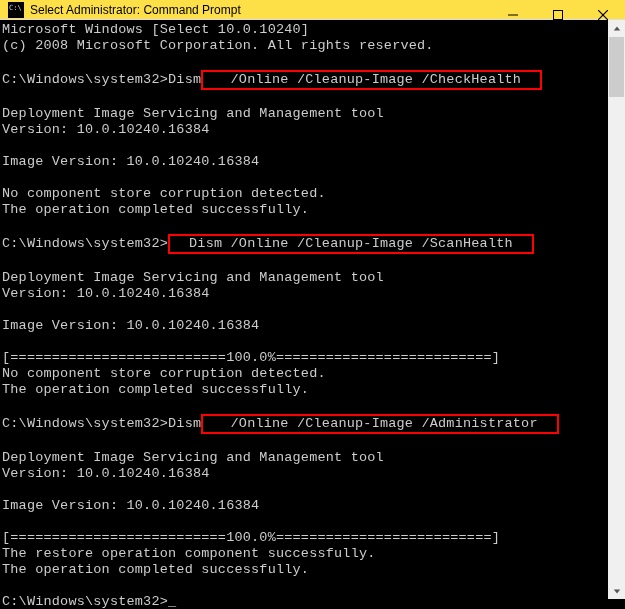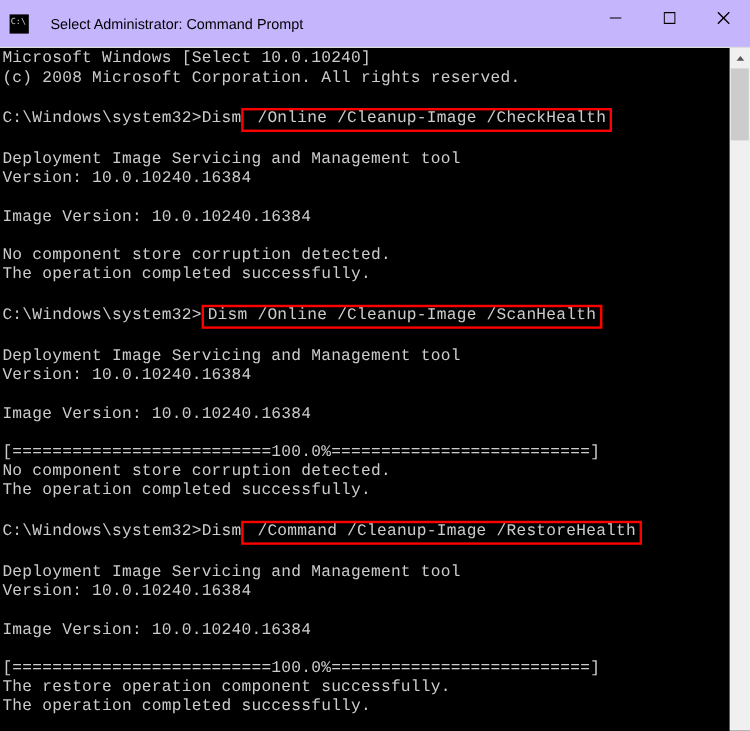--- a/index.html
+++ b/index.html
@@ -4,26 +4,25 @@
   <style>
     * { margin: 0; padding: 0; box-sizing: border-box; }
     body {
       width: 625px;
       height: 609px;
       background: #000;
       font-family: Consolas, "Courier New", monospace;
       overflow: hidden;
     }
     .titlebar {
-      height: 40px;
-      background: #c4b5fd;
+      height: 20px;
+      background: #fde047;
       display: flex;
       align-items: center;
       border-bottom: 1px solid #ddd;
-      gap: 12px;
     }
     .titlebar-icon {
       width: 16px;
       height: 16px;
       margin: 0 6px 0 8px;
       background: #000;
       display: inline-block;
       position: relative;
     }
     .titlebar-icon::after {
@@ -89,21 +88,21 @@
       top: 17px;
       left: 1px;
       width: 15px;
       height: 60px;
       background: #ccc;
       cursor: pointer;
     }
     .red-box {
       border: 2px solid red;
       display: inline-block;
-      padding: 0 3px;
+      padding: 0 19px;
     }
     .cursor { display: inline-block; }
     .gap { line-height: 13px; }
   </style>
 </head>
 <body>
 
 <div class="titlebar">
   <span class="titlebar-icon"></span>
   <span class="titlebar-text">Select Administrator: Command Prompt</span>
@@ -145,21 +144,21 @@
 <span class="gap"> </span>
 <span>Deployment Image Servicing and Management tool</span>
 <span>Version: 10.0.10240.16384</span>
 <span class="gap"> </span>
 <span>Image Version: 10.0.10240.16384</span>
 <span class="gap"> </span>
 <span>[==========================100.0%==========================]</span>
 <span>No component store corruption detected.</span>
 <span>The operation completed successfully.</span>
 <span class="gap"> </span>
-<span>C:\Windows\system32&gt;Dism</span><span class="red-box"><span> /Command /Cleanup-Image /RestoreHealth</span></span>
+<span>C:\Windows\system32&gt;Dism</span><span class="red-box"><span> /Online /Cleanup-Image /Administrator</span></span>
 <span class="gap"> </span>
 <span>Deployment Image Servicing and Management tool</span>
 <span>Version: 10.0.10240.16384</span>
 <span class="gap"> </span>
 <span>Image Version: 10.0.10240.16384</span>
 <span class="gap"> </span>
 <span>[==========================100.0%==========================]</span>
 <span>The restore operation component successfully.</span>
 <span>The operation completed successfully.</span>
 <span class="gap"> </span>

